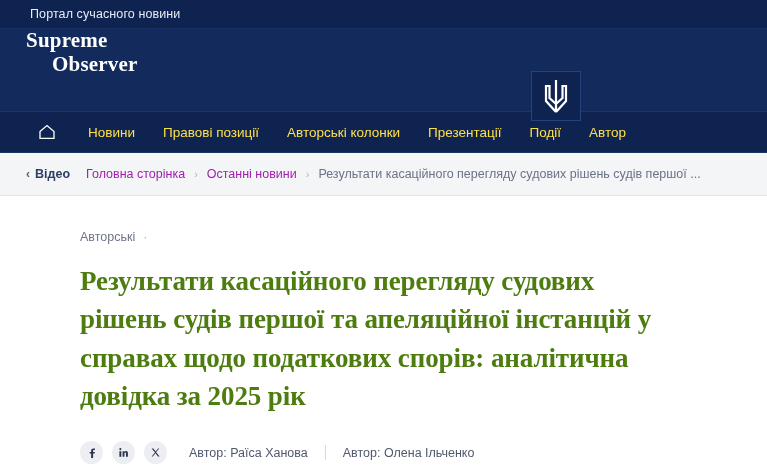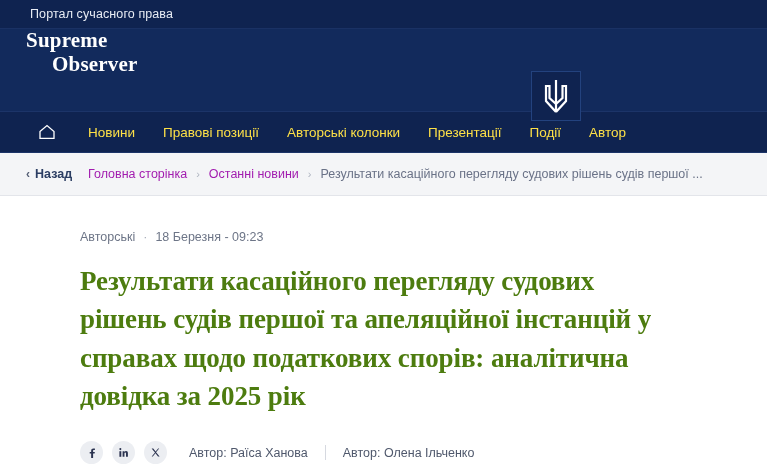--- a/index.html
+++ b/index.html
@@ -187,21 +187,21 @@
     width: 1px;
     height: 15px;
     background: #d6d9e0;
     margin: 0 17px;
   }
 </style>
 </head>
 <body>
 
 <div class="topbar">
-  <span>Портал сучасного права</span>
+  <span>Портал сучасного новини</span>
 </div>
 
 <div class="masthead">
   <div class="logo">
     <span class="l1">Supreme</span>
     <span class="l2">Observer</span>
   </div>
   <div class="emblem-box">
     <svg width="26" height="34" viewBox="0 0 26 34" aria-hidden="true">
       <path d="M13 1 L13 33 M13 33 L3 22 L3 7 L6.5 7 L6.5 19 L13 25 M13 33 L23 22 L23 7 L19.5 7 L19.5 19 L13 25" fill="none" stroke="#ffffff" stroke-width="2.2" stroke-linejoin="miter"></path>
@@ -219,34 +219,33 @@
   <span class="item">Правові позиції</span>
   <span class="item">Авторські колонки</span>
   <span class="item">Презентації</span>
   <span class="item">Події</span>
   <span class="item">Автор</span>
 </div>
 
 <div class="crumbbar">
   <span class="back">
     <span class="chev">‹</span>
-    <span>Назад</span>
+    <span>Відео</span>
   </span>
   <span class="crumb">Головна сторінка</span>
   <span class="sep">›</span>
   <span class="crumb">Останні новини</span>
   <span class="sep">›</span>
   <span class="crumb last">Результати касаційного перегляду судових рішень судів першої ...</span>
 </div>
 
 <div class="article">
   <div class="meta">
     <span>Авторські</span>
     <span class="dot">·</span>
-    <span>18 Березня - 09:23</span>
   </div>
 
   <h1 class="title">Результати касаційного перегляду судових рішень судів першої та апеляційної інстанцій у справах щодо податкових спорів: аналітична довідка за 2025 рік</h1>
 
   <div class="byline">
     <div class="share">
       <span class="sicon">
         <svg width="11" height="11" viewBox="0 0 11 11" aria-hidden="true">
           <path d="M7.1 11 V6.6 H8.6 L8.85 4.9 H7.1 V3.85 C7.1 3.35 7.25 3.05 7.95 3.05 H8.9 V1.55 C8.7 1.52 8.1 1.45 7.45 1.45 C6.05 1.45 5.15 2.3 5.15 3.7 V4.9 H3.7 V6.6 H5.15 V11 Z" fill="#2b3350"></path>
         </svg>

